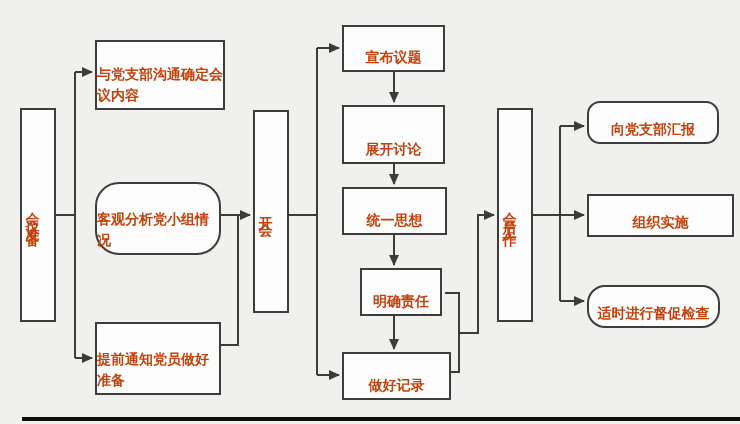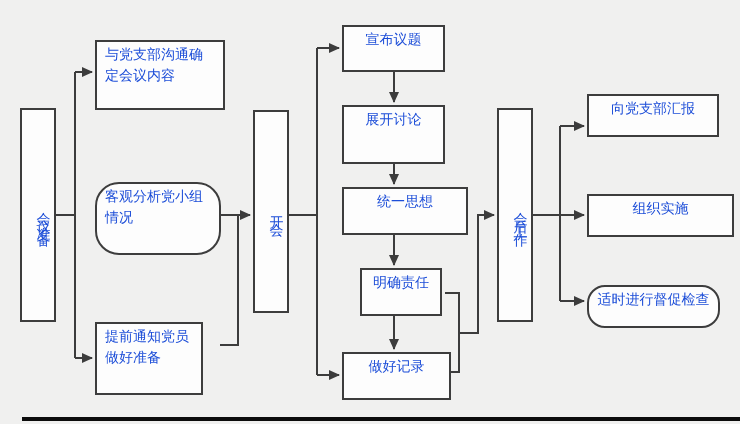--- a/index.html
+++ b/index.html
@@ -8,51 +8,51 @@
     width:740px;height:424px;
     background:#f0f0ef;
     font-family:"Liberation Sans","DejaVu Sans",sans-serif;
     overflow:hidden;
   }
   .layer{position:absolute;left:0;top:0;width:740px;height:424px;}
   .node{
     position:absolute;
     background:#fdfdfd;
     border:2px solid #3d3d3d;
-    color:#1d4ed8;
+    color:#c2410c;
     font-size:14px;
     line-height:1.5;
     box-sizing:border-box;
-    display:flex;align-items:flex-start;
+    display:flex;align-items:flex-end;font-weight:bold;
   }
-  .node.h-left{justify-content:flex-start;text-align:left;padding:2px 8px;}
+  .node.h-left{justify-content:flex-start;text-align:left;padding:2px 0;}
   .node.h-center{justify-content:center;text-align:center;padding:2px 4px;}
   .node.vertical{
     justify-content:center;
     writing-mode:vertical-rl;
     text-orientation:upright;
     letter-spacing:7px;
     padding:6px 0;
   }
   
   .n-prepare{left:20px;top:108px;width:36px;height:214px;}
   .n-meeting{left:253px;top:110px;width:36px;height:203px;}
   .n-after{left:497px;top:108px;width:36px;height:214px;}
   
   .n-p1{left:95px;top:40px;width:130px;height:70px;}
   .n-p2{left:95px;top:182px;width:126px;height:73px;border-radius:24px;}
-  .n-p3{left:95px;top:322px;width:108px;height:73px;}
+  .n-p3{left:95px;top:322px;width:126px;height:73px;}
   
   .n-m1{left:342px;top:25px;width:103px;height:47px;}
   .n-m2{left:342px;top:105px;width:103px;height:59px;}
-  .n-m3{left:342px;top:187px;width:126px;height:48px;}
+  .n-m3{left:342px;top:187px;width:105px;height:48px;}
   .n-m4{left:360px;top:268px;width:82px;height:48px;}
   .n-m5{left:342px;top:352px;width:109px;height:48px;}
   
-  .n-a1{left:587px;top:94px;width:132px;height:43px;}
+  .n-a1{left:587px;top:101px;width:132px;height:43px;border-radius:13px;}
   .n-a2{left:587px;top:194px;width:147px;height:43px;}
   .n-a3{left:587px;top:285px;width:133px;height:43px;border-radius:18px;}
   .bottom-rule{
     position:absolute;left:22px;top:417px;width:718px;height:4px;
     background:#0c0c0c;
   }
 </style>
 </head>
 <body>
 

